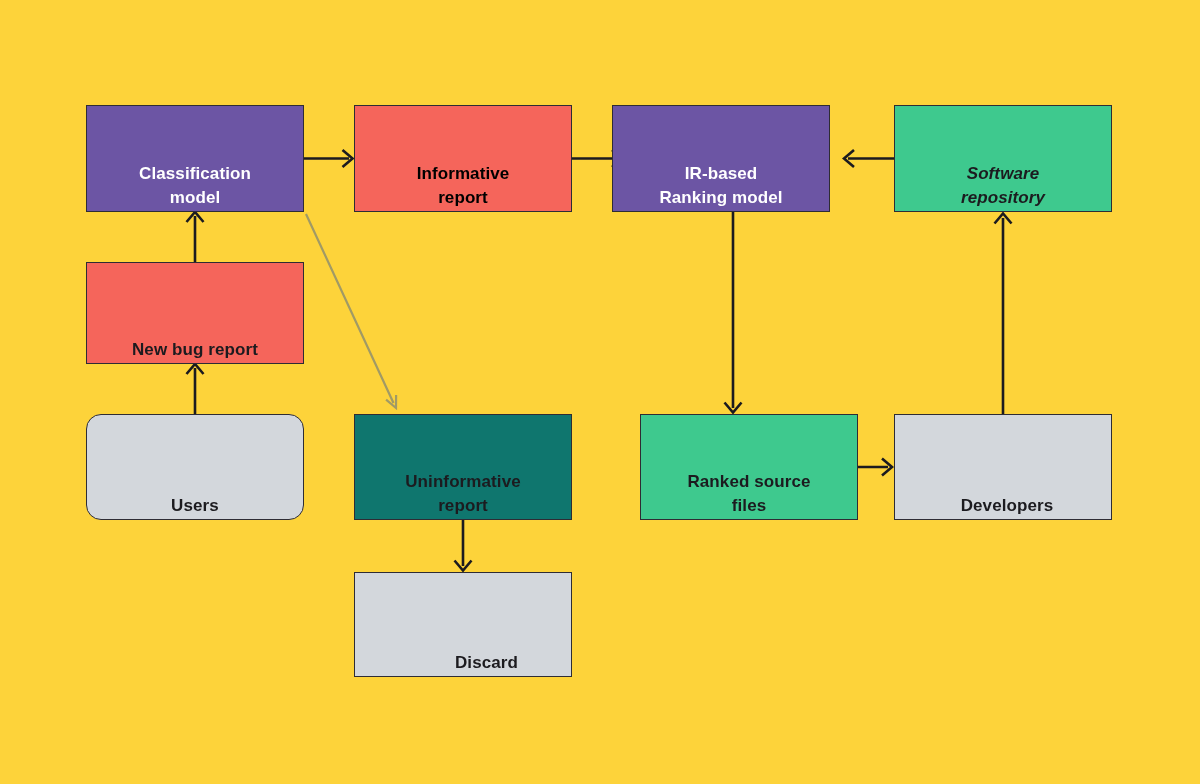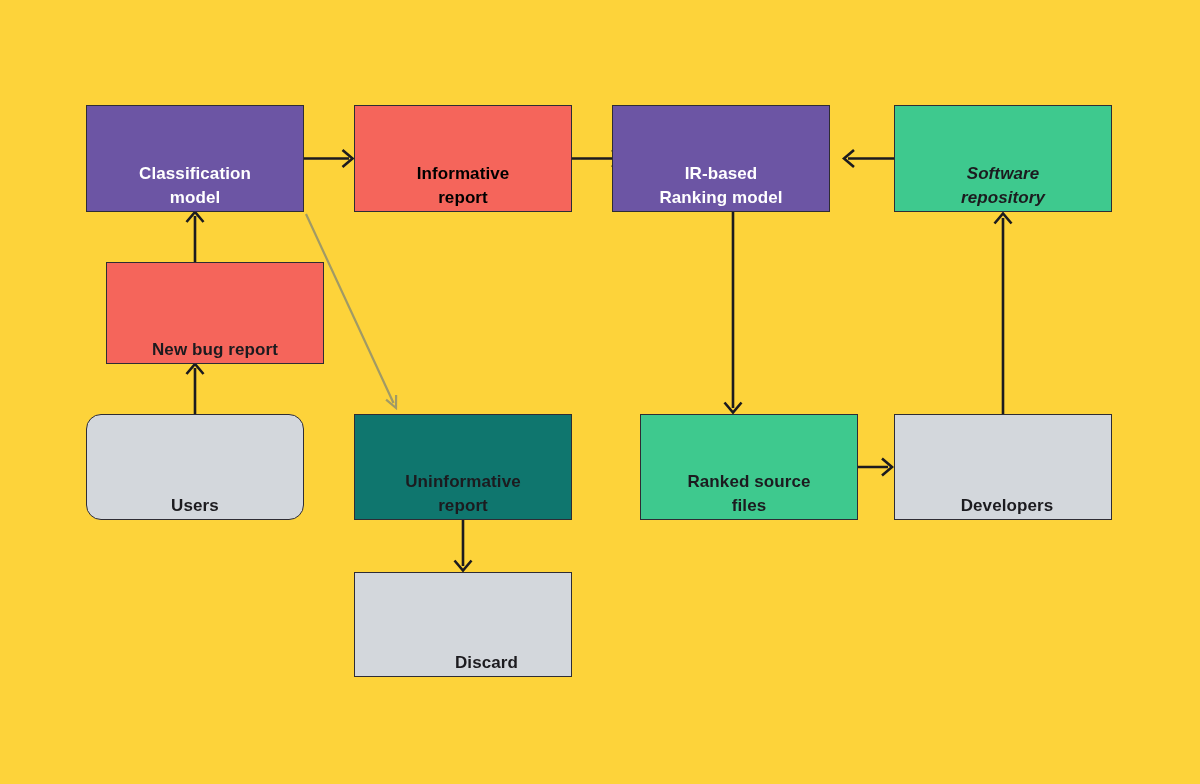--- a/index.html
+++ b/index.html
@@ -27,21 +27,21 @@
     line-height: 1.45;
     white-space: pre-line;
     letter-spacing: 0.1px;
   }
 
   
   #n-classification { left: 86px;  top: 105px; width: 218px; height: 107px; }
   #n-informative    { left: 354px; top: 105px; width: 218px; height: 107px; }
   #n-ir-ranking     { left: 612px; top: 105px; width: 218px; height: 107px; }
   #n-software       { left: 894px; top: 105px; width: 218px; height: 107px; }
-  #n-newbug         { left: 86px;  top: 262px; width: 218px; height: 102px; margin-left: 20px; }
+  #n-newbug         { left: 86px;  top: 262px; width: 218px; height: 102px; }
   #n-users          { left: 86px;  top: 414px; width: 218px; height: 106px; border-radius: 15px; }
   #n-uninformative  { left: 354px; top: 414px; width: 218px; height: 106px; }
   #n-ranked         { left: 624px; top: 414px; width: 218px; height: 106px; margin-left: 16px; }
   #n-developers     { left: 894px; top: 414px; width: 218px; height: 106px; }
   #n-discard        { left: 354px; top: 572px; width: 218px; height: 105px; }
 
   svg.edges {
     position: absolute;
     left: 0; top: 0;
     width: 1200px; height: 784px;

